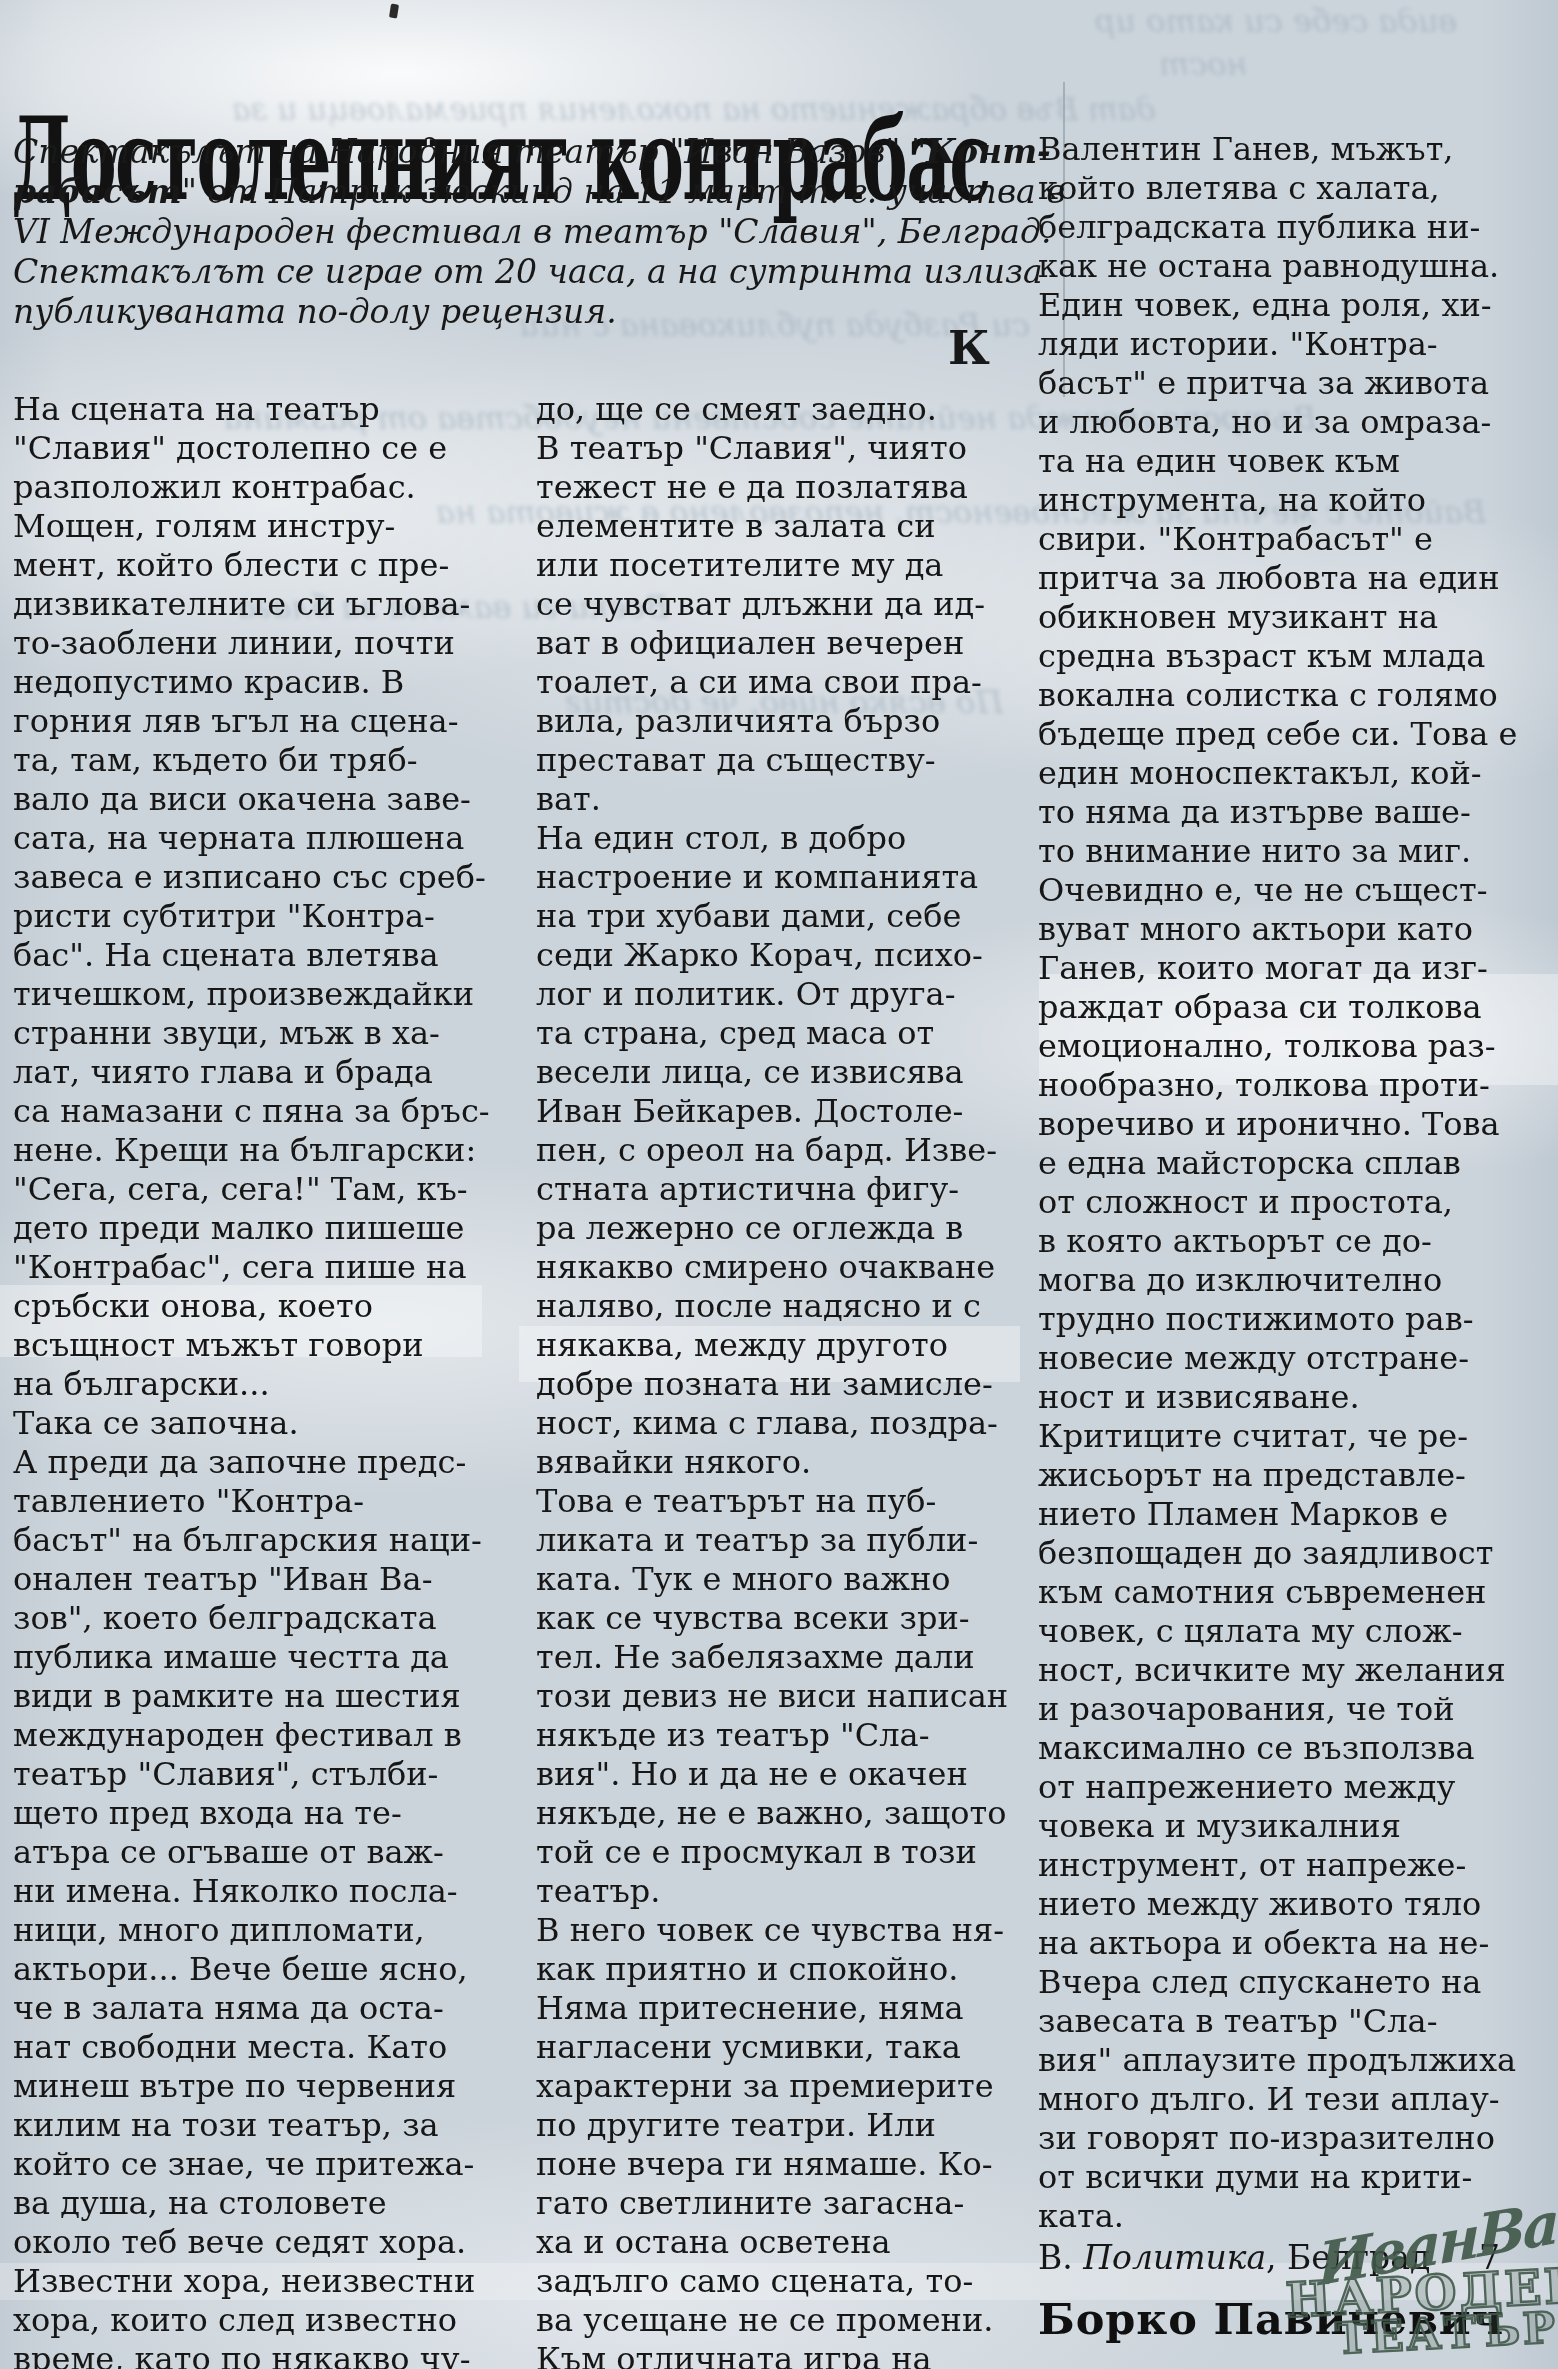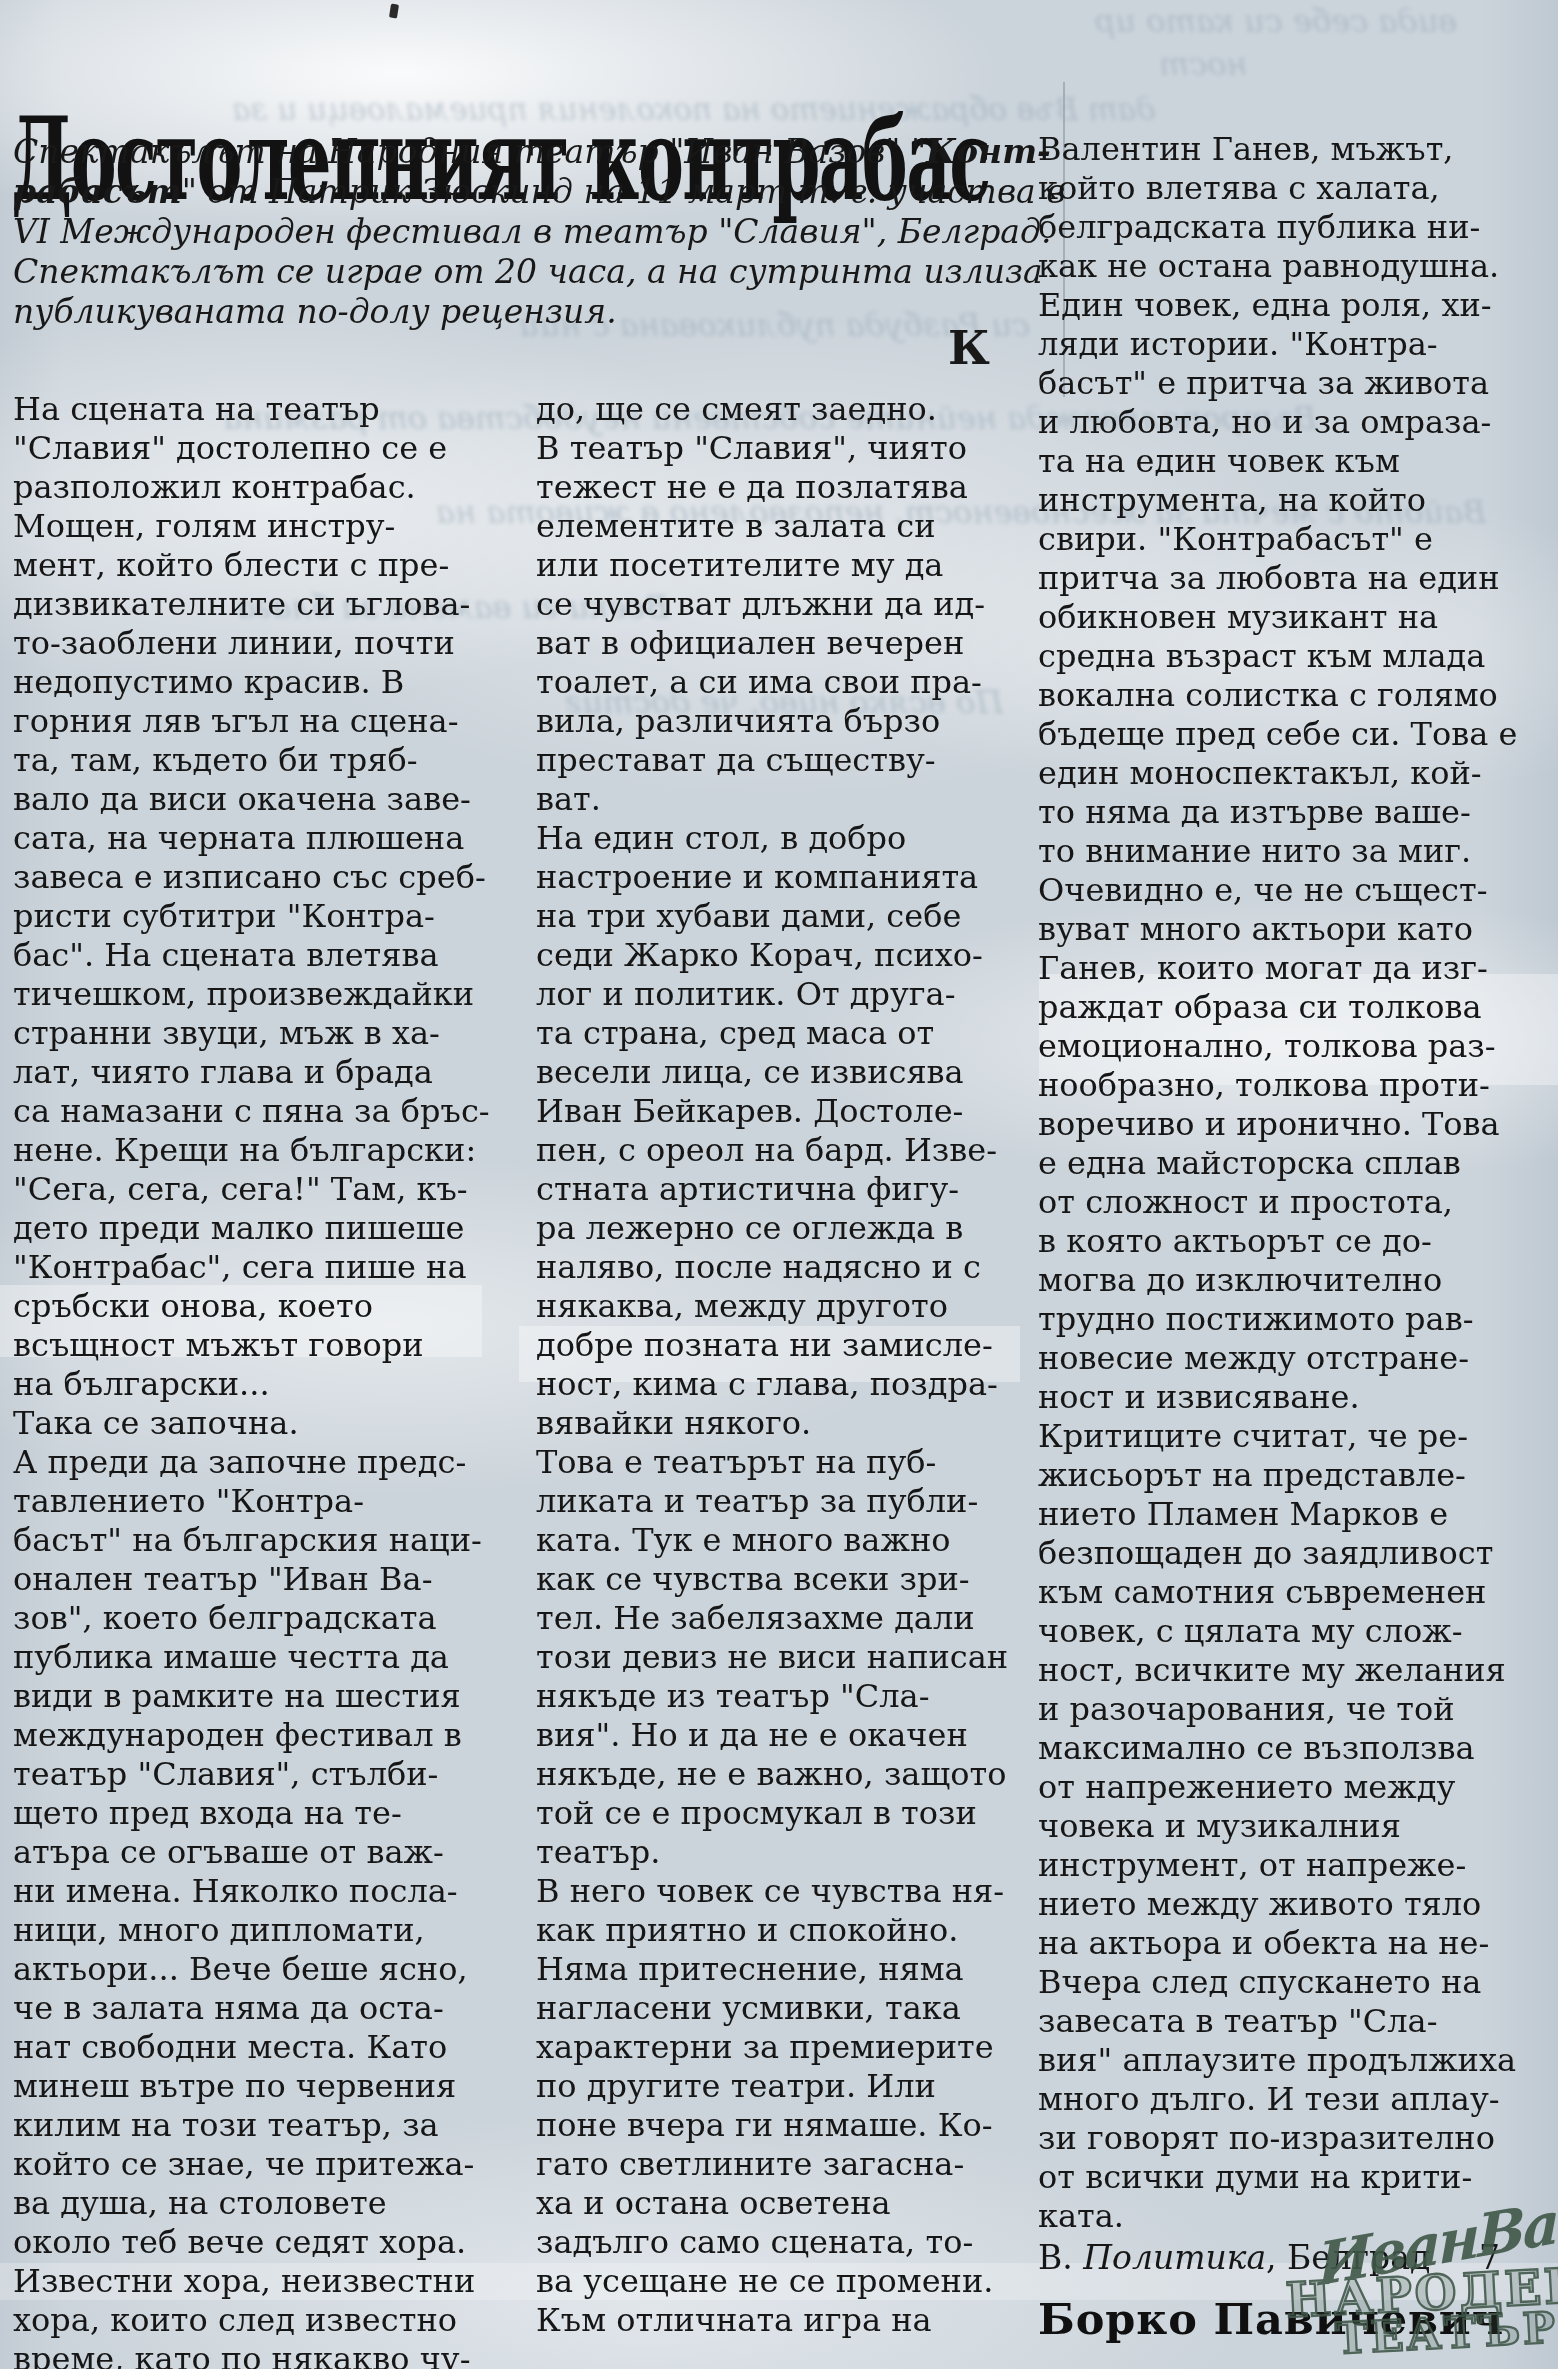--- a/index.html
+++ b/index.html
@@ -202,20 +202,21 @@
     <div class="tline">настроение и компанията</div>
     <div class="tline">на три хубави дами, себе</div>
     <div class="tline">седи Жарко Корач, психо-</div>
     <div class="tline">лог и политик. От друга-</div>
     <div class="tline">та страна, сред маса от</div>
     <div class="tline">весели лица, се извисява</div>
     <div class="tline">Иван Бейкарев. Достоле-</div>
     <div class="tline">пен, с ореол на бард. Изве-</div>
     <div class="tline">стната артистична фигу-</div>
     <div class="tline">ра лежерно се оглежда в</div>
+    <div class="tline">някакво смирено очакване</div>
     <div class="tline">наляво, после надясно и с</div>
     <div class="tline">някаква, между другото</div>
     <div class="tline">добре позната ни замисле-</div>
     <div class="tline">ност, кима с глава, поздра-</div>
     <div class="tline">вявайки някого.</div>
     <div class="tline">Това е театърът на пуб-</div>
     <div class="tline">ликата и театър за публи-</div>
     <div class="tline">ката. Тук е много важно</div>
     <div class="tline">как се чувства всеки зри-</div>
     <div class="tline">тел. Не забелязахме дали</div>

